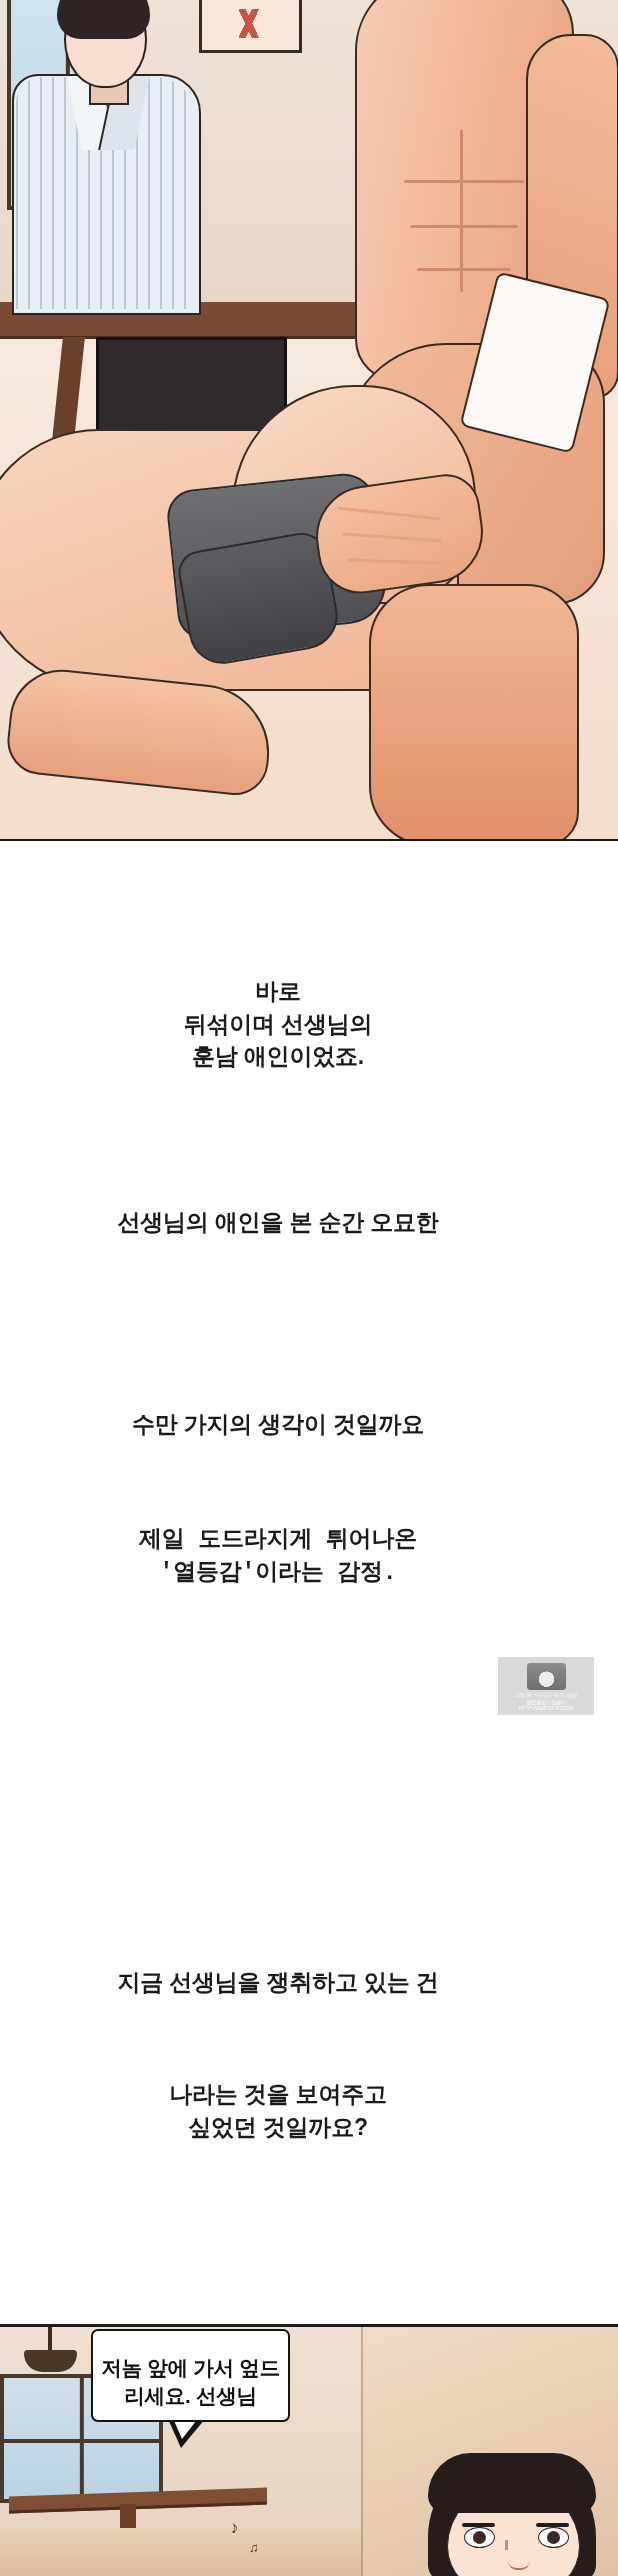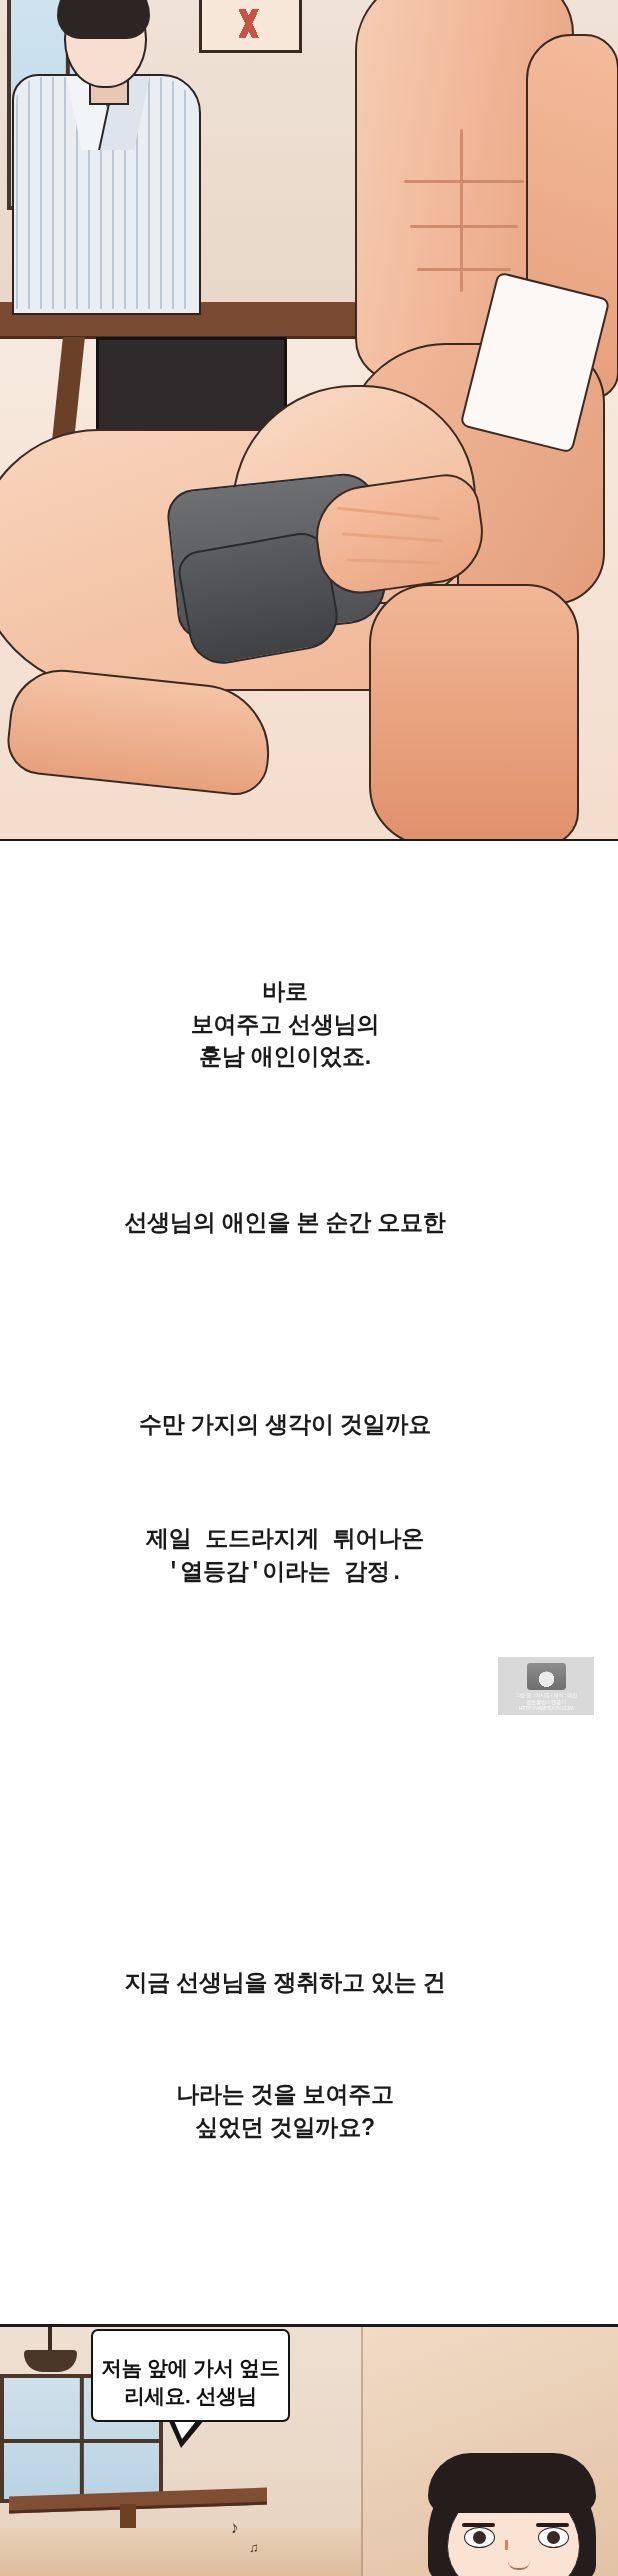--- a/index.html
+++ b/index.html
@@ -247,21 +247,21 @@
   }
   .panel-divider {
     position: absolute; left: 0;
     width: 618px; height: 2.6px;
     background: #1a1a1a;
   }
 
   
   .narration {
     position: absolute;
-    left: 7px;
+    left: 0;
     width: 556px;
     text-align: center;
     color: #1b1b1b;
     font-weight: bold;
     line-height: 1.42;
     font-size: 23px;
     letter-spacing: -0.2px;
   }
   .narration .ln { display: block; }
 
@@ -509,21 +509,21 @@
     <div class="p1-hand"></div>
     <div class="p1-finger" style="left:337px; top:512px; width:103px; transform:rotate(6deg);"></div>
     <div class="p1-finger" style="left:342px; top:536px; width:101px; transform:rotate(4deg);"></div>
     <div class="p1-finger" style="left:347px; top:560px; width:94px; transform:rotate(2deg);"></div>
 
     <div class="panel-divider" style="top:839px;"></div>
   </div>
 
   <div class="narration" style="top:975px;">
     <span class="ln">바로</span>
-    <span class="ln">보여주고 선생님의</span>
+    <span class="ln">뒤섞이며 선생님의</span>
     <span class="ln">훈남 애인이었죠.</span>
   </div>
 
   <div class="narration" style="top:1206px;">
     <span class="ln">선생님의 애인을 본 순간 오묘한</span>
   </div>
 
   <div class="narration" style="top:1408px;">
     <span class="ln">수만 가지의 생각이 것일까요</span>
   </div>

